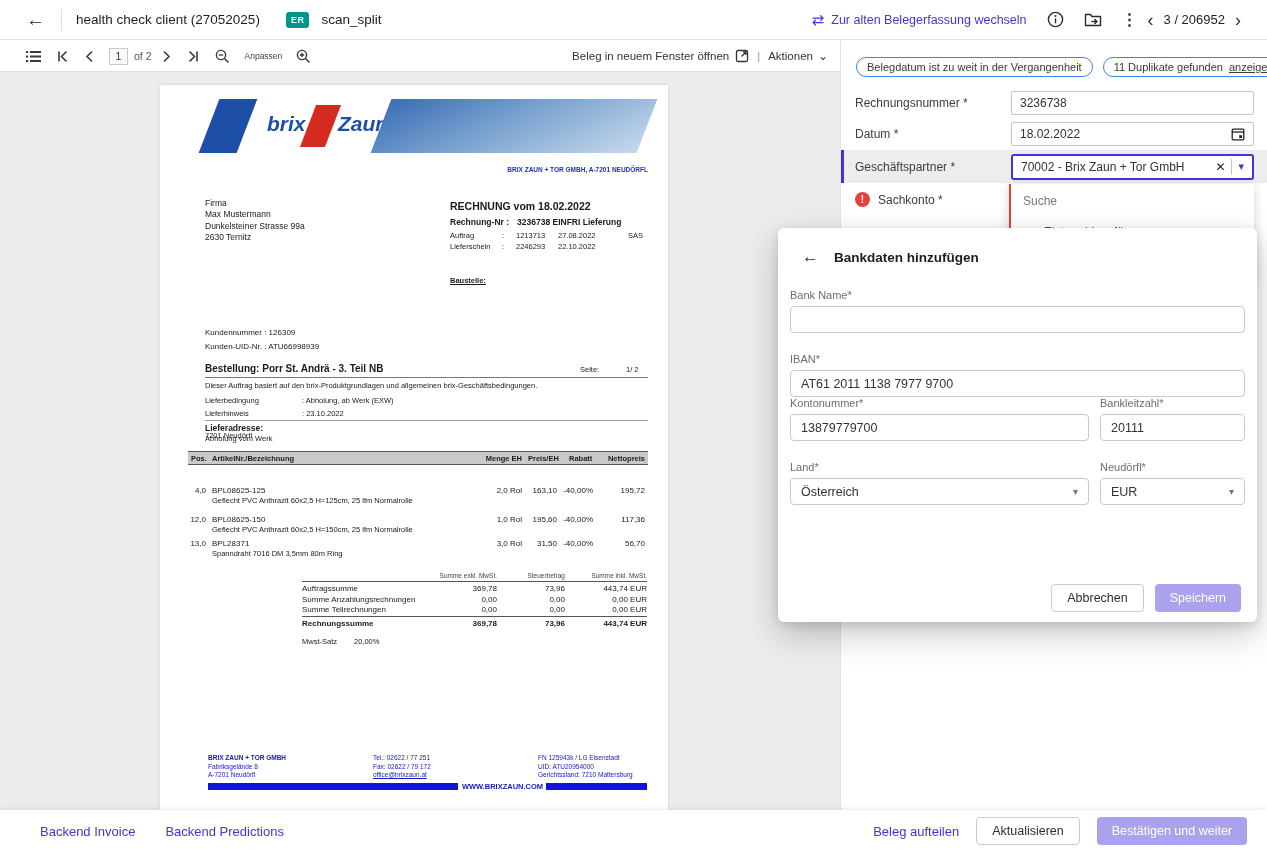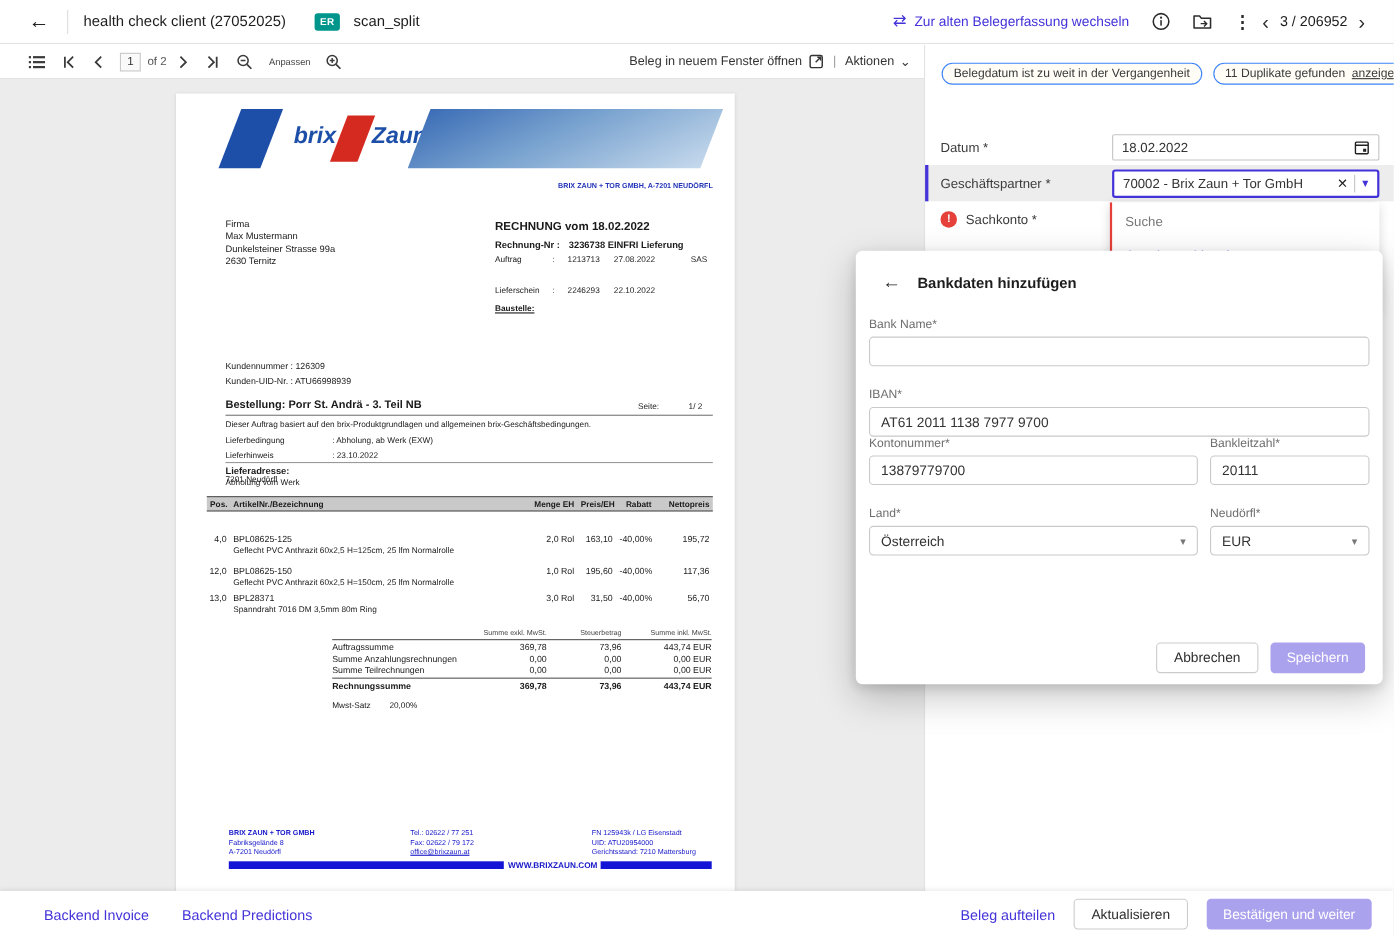--- a/index.html
+++ b/index.html
@@ -229,21 +229,21 @@
         <span>Rechnung-Nr :</span>
         <span>3236738 EINFRI Lieferung</span>
       </div>
       <div class="ia" style="left:290px;top:146px;font-size:7.5px;display:flex;">
         <span style="width:52px;">Auftrag</span>
         <span style="width:14px;">:</span>
         <span style="width:42px;">1213713</span>
         <span>27.08.2022</span>
       </div>
       <span class="ia" style="left:468px;top:146px;font-size:7.5px;">SAS</span>
-      <div class="ia" style="left:290px;top:174px;font-size:7.5px;display:flex;align-items:center;">
+      <div class="ia" style="left:290px;top:157px;font-size:7.5px;display:flex;align-items:center;">
         <span style="width:52px;">Lieferschein</span>
         <span style="width:14px;">:</span>
         <span style="width:42px;">2246293</span>
         <span>22.10.2022</span>
       </div>
       <div class="ia" style="left:290px;top:191px;font-size:7.5px;font-weight:bold;text-decoration:underline;">Baustelle:</div>
 
       <div class="ia" style="left:45px;top:243px;font-size:8px;">Kundennummer : 126309</div>
       <div class="ia" style="left:45px;top:257px;font-size:8px;">Kunden-UID-Nr. : ATU66998939</div>
 
@@ -358,20 +358,26 @@
   <div class="warnings">
     <span class="pill">
       <span>Belegdatum ist zu weit in der Vergangenheit</span>
     </span>
     <span class="pill">
       <span>11 Duplikate gefunden</span>
       <span class="lnk">anzeigen</span>
     </span>
   </div>
 
+  <div class="frow" style="top:46px;">
+    <label>Rechnungsnummer *</label>
+    <div class="fin">
+      <input value="3236738" style="">
+    </div>
+  </div>
 
   <div class="frow" style="top:77px;">
     <label>Datum *</label>
     <div class="fin">
       <input value="18.02.2022" style="">
       <svg width="14" height="14" viewBox="0 0 14 14">
           <rect x="1.2" y="2.2" width="11.6" height="10.6" rx="1" fill="none" stroke="#222" stroke-width="1.3"></rect>
           <path d="M1.2 5h11.6" stroke="#222" stroke-width="1.3"></path>
           <rect x="8.2" y="8.2" width="2.8" height="2.8" fill="#222"></rect>
         </svg>

